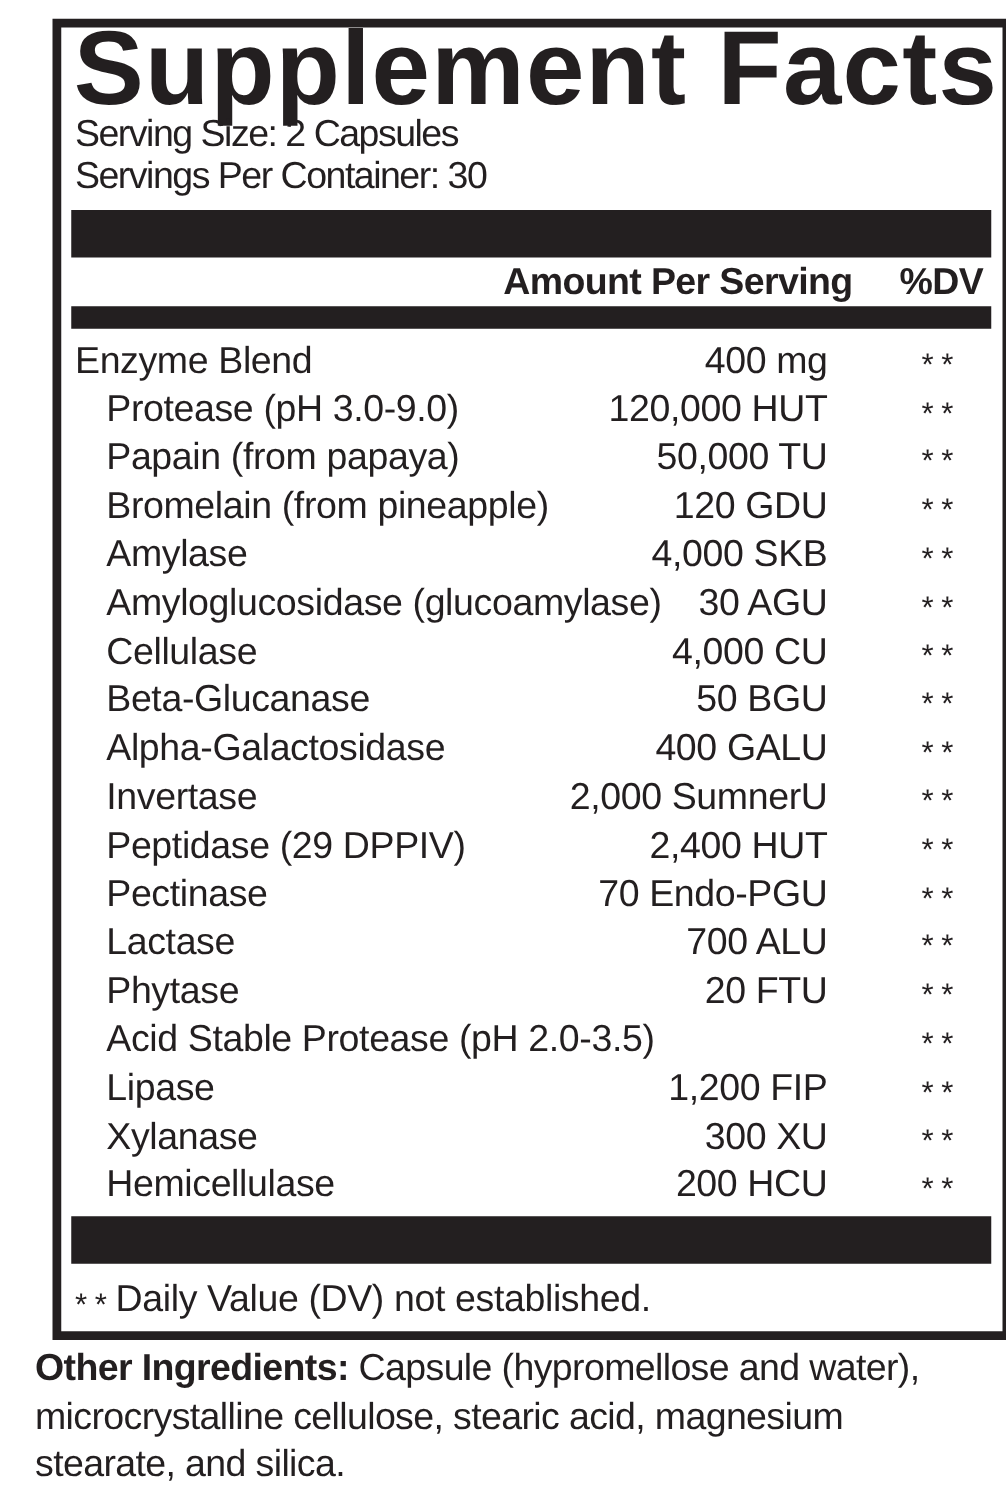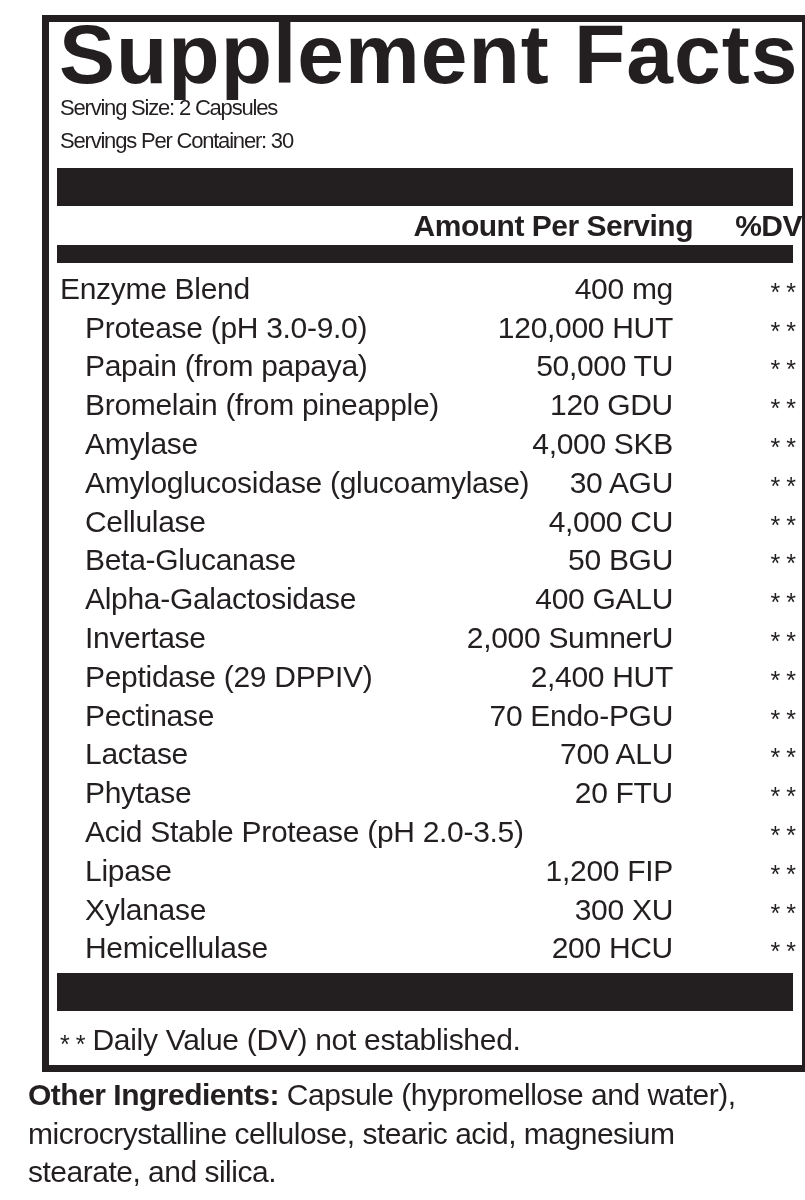--- a/index.html
+++ b/index.html
@@ -20,42 +20,42 @@
     background: #ffffff;
     margin-left: 20px;
   }
   .title {
     position: absolute; left: 10px; top: -14px;
     font-size: 84px; font-weight: bold; line-height: 92px;
     letter-spacing: 1px; white-space: nowrap;
   }
   .serving-line {
     position: absolute; left: 11px;
-    font-size: 22px; line-height: 34px; letter-spacing: -1.2px;
+    font-size: 30px; line-height: 34px; letter-spacing: -1.2px;
     white-space: nowrap;
   }
   .serving-size { top: 69px; }
   .servings-per-container { top: 102px; }
   .bar {
     position: absolute; left: 8px; width: 736px;
     background: var(--ink);
   }
   .bar-top { top: 146px; height: 38px; }
   .bar-mid { top: 223px; height: 18px; }
   .bar-bottom { top: 951px; height: 38px; }
   .hdr-row {
     position: absolute; top: 185px; left: 0; right: 0;
     height: 36px; padding-left: 11px;
     display: flex; align-items: flex-end;
     font-weight: bold; font-size: 30px; line-height: 34px;
     letter-spacing: -0.5px;
   }
   .col-name { flex: 1; white-space: nowrap; }
   .col-amt  { text-align: left; white-space: nowrap; }
-  .col-dv   { width: 98px; padding-left: 11px; text-align: right; white-space: nowrap; }
+  .col-dv   { width: 98px; padding-left: 22px; text-align: center; white-space: nowrap; }
   .rows { position: absolute; top: 245px; left: 0; right: 0; }
   .row {
     display: flex; align-items: flex-end;
     height: 38.8px; padding-left: 11px;
     font-size: 30px; line-height: 35px; letter-spacing: -0.3px; gap: 20px;
   }
   .row.indent .col-name { padding-left: 25px; }
   .stars {
     display: inline-block;
     font-size: 25px; letter-spacing: 6px;

